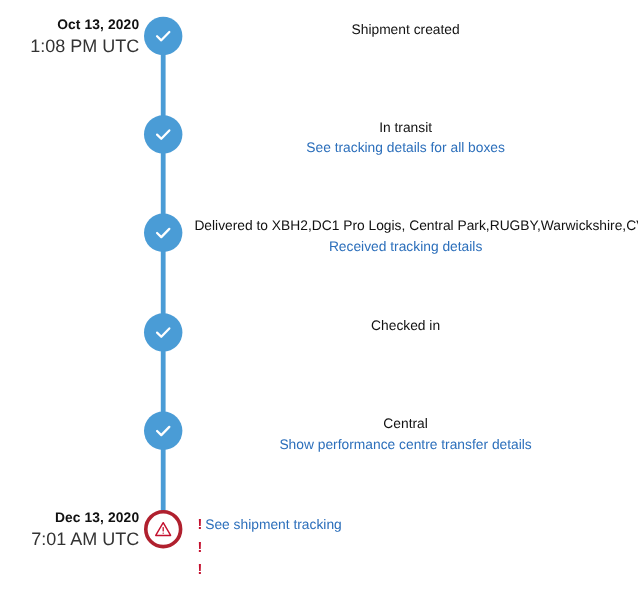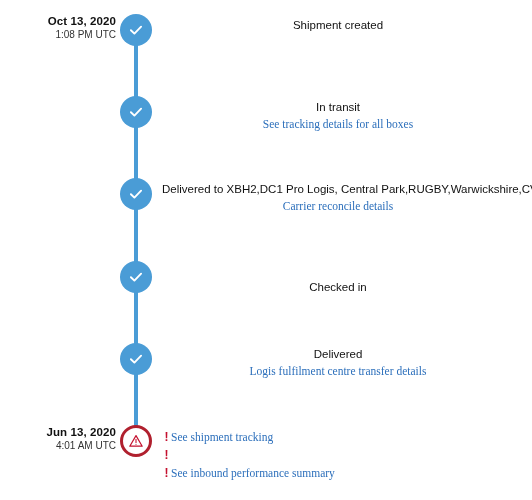--- a/index.html
+++ b/index.html
@@ -47,21 +47,21 @@
     line-height: 1.28;
   }
   .date-day {
     font-size: 11.5px;
     font-weight: bold;
     color: #111111;
     letter-spacing: 0.1px;
     white-space: nowrap;
   }
   .date-time {
-    font-size: 10px;
+    font-size: 15px;
     font-weight: normal;
     color: #333333;
     white-space: nowrap;
   }
 
   
   .marker {
     position: absolute;
     left: 120px;
     width: 32px;
@@ -99,21 +99,20 @@
     white-space: nowrap;
   }
   .link {
     display: block;
     font-size: 11.5px;
     color: #2C6FBB;
     line-height: 1.5;
     text-decoration: none;
     cursor: pointer;
     white-space: nowrap;
-    font-family: Liberation Serif, serif;
   }
 
   .alert-link-row {
     display: flex;
     align-items: baseline;
     line-height: 1.52;
     white-space: nowrap;
   }
   .bang {
     color: #C4112F;
@@ -167,57 +166,57 @@
       <div class="date-day"></div>
       <div class="date-time"></div>
     </div>
     <div class="marker done">
       <svg width="17" height="17" viewBox="0 0 17 17" aria-hidden="true">
         <path d="M3.4 8.7 L6.9 12.1 L13.6 5.2" fill="none" stroke="#ffffff" stroke-width="1.9" stroke-linecap="round" stroke-linejoin="round"></path>
       </svg>
     </div>
     <div class="content" style="top:3px;">
       <div class="title">Delivered to XBH2,DC1 Pro Logis, Central Park,RUGBY,Warwickshire,CV23 0WB,GB</div>
-      <a class="link">Carrier reconcile details</a>
+      <a class="link">Received tracking details</a>
     </div>
   </div>
 
   <div class="event" style="top:261px;">
     <div class="date-col">
     </div>
     <div class="marker done">
       <svg width="17" height="17" viewBox="0 0 17 17" aria-hidden="true">
         <path d="M3.4 8.7 L6.9 12.1 L13.6 5.2" fill="none" stroke="#ffffff" stroke-width="1.9" stroke-linecap="round" stroke-linejoin="round"></path>
       </svg>
     </div>
-    <div class="content" style="top:18px;">
+    <div class="content" style="top:3px;">
       <div class="title">Checked in</div>
     </div>
   </div>
 
   <div class="event" style="top:343px;">
     <div class="date-col">
       <div class="date-day"></div>
       <div class="date-time"></div>
     </div>
     <div class="marker done">
       <svg width="17" height="17" viewBox="0 0 17 17" aria-hidden="true">
         <path d="M3.4 8.7 L6.9 12.1 L13.6 5.2" fill="none" stroke="#ffffff" stroke-width="1.9" stroke-linecap="round" stroke-linejoin="round"></path>
       </svg>
     </div>
     <div class="content" style="top:3px;">
-      <div class="title">Delivered</div>
-      <a class="link">Logis fulfilment centre transfer details</a>
+      <div class="title">Central</div>
+      <a class="link">Show performance centre transfer details</a>
     </div>
   </div>
 
   <div class="event" style="top:425px;">
     <div class="date-col">
-      <div class="date-day">Jun 13, 2020</div>
-      <div class="date-time">4:01 AM UTC</div>
+      <div class="date-day">Dec 13, 2020</div>
+      <div class="date-time">7:01 AM UTC</div>
     </div>
     <div class="marker alert">
       <svg width="16" height="16" viewBox="0 0 16 16" aria-hidden="true">
         <path d="M8 2.6 L14.2 13.2 L1.8 13.2 Z" fill="none" stroke="#C4112F" stroke-width="1.2" stroke-linejoin="round"></path>
         <rect x="7.45" y="6.1" width="1.1" height="3.9" rx="0.5" fill="#C4112F"></rect>
         <rect x="7.45" y="10.7" width="1.1" height="1.1" rx="0.5" fill="#C4112F"></rect>
       </svg>
     </div>
     <div class="content" style="top:3px;">
 
@@ -225,18 +224,17 @@
         <span class="bang">!</span>
         <a class="link">See shipment tracking</a>
       </div>
 
       <div class="alert-link-row">
         <span class="bang">!</span>
       </div>
 
       <div class="alert-link-row">
         <span class="bang">!</span>
-        <a class="link">See inbound performance summary</a>
       </div>
     </div>
   </div>
 
 </div>
 
 </body></html>

